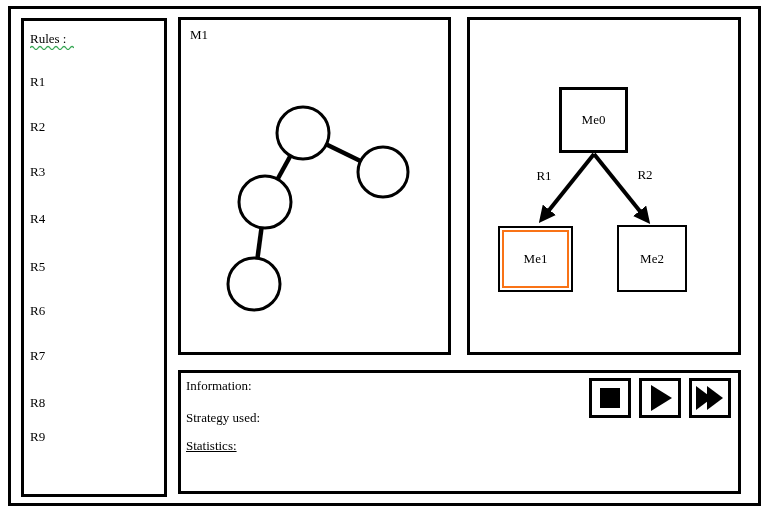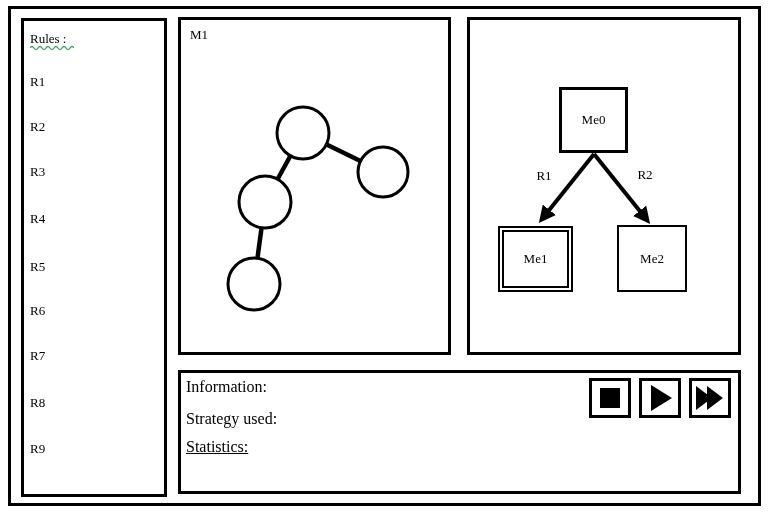--- a/index.html
+++ b/index.html
@@ -49,32 +49,32 @@
   .tree-node {
     position: absolute;
     background: #fff;
     display: flex; align-items: center; justify-content: center;
     font-size: 13px;
   }
   .node-me0 { left: 89px;  top: 67px;  width: 69px; height: 66px; border: 3px solid #000; }
   .node-me1 { left: 28px;  top: 206px; width: 75px; height: 66px; border: 2px solid #000; padding: 2px; }
   .node-me1 .inner-border {
     width: 100%; height: 100%;
-    border: 2px solid #000000;
+    border: 2px solid #f97316;
     display: flex; align-items: center; justify-content: center;
   }
   .node-me2 { left: 147px; top: 205px; width: 70px; height: 67px; border: 2px solid #000; }
   .edge-label {
     position: absolute; width: 40px;
     text-align: center; font-size: 13px;
   }
   .edge-label-r1 { left: 54px;  top: 148px; }
   .edge-label-r2 { left: 155px; top: 147px; }
 
-  .info-line { position: absolute; left: 5px; font-size: 16px; }
+  .info-line { position: absolute; left: 5px; font-size: 13px; }
   .info-line-1 { top: 5px; }
   .info-line-2 { top: 37px; }
   .info-line-3 { top: 65px; text-decoration: underline; }
 
   .controls {
     position: absolute; right: 7px; top: 5px;
     display: flex; gap: 8px;
   }
   .ctrl-btn {
     width: 42px; height: 40px;
@@ -99,21 +99,21 @@
       </svg>
     </div>
     <div class="rule-item" style="top:53px">R1</div>
     <div class="rule-item" style="top:98px">R2</div>
     <div class="rule-item" style="top:143px">R3</div>
     <div class="rule-item" style="top:190px">R4</div>
     <div class="rule-item" style="top:238px">R5</div>
     <div class="rule-item" style="top:282px">R6</div>
     <div class="rule-item" style="top:327px">R7</div>
     <div class="rule-item" style="top:374px">R8</div>
-    <div class="rule-item" style="top:420px">R9</div>
+    <div class="rule-item" style="top:408px">R9</div>
   </div>
 
   <div class="panel m1-panel">
     <svg class="graph-svg" viewBox="0 0 267 332">
         <line x1="122" y1="113" x2="202" y2="152" stroke="#000000" stroke-width="4.5"></line>
         <line x1="122" y1="113" x2="84" y2="182" stroke="#000000" stroke-width="4.5"></line>
         <line x1="84" y1="182" x2="73" y2="264" stroke="#000000" stroke-width="4.5"></line>
         <circle cx="122" cy="113" r="26" fill="#ffffff" stroke="#000000" stroke-width="3"></circle>
         <circle cx="202" cy="152" r="25" fill="#ffffff" stroke="#000000" stroke-width="3"></circle>
         <circle cx="84" cy="182" r="26" fill="#ffffff" stroke="#000000" stroke-width="3"></circle>

